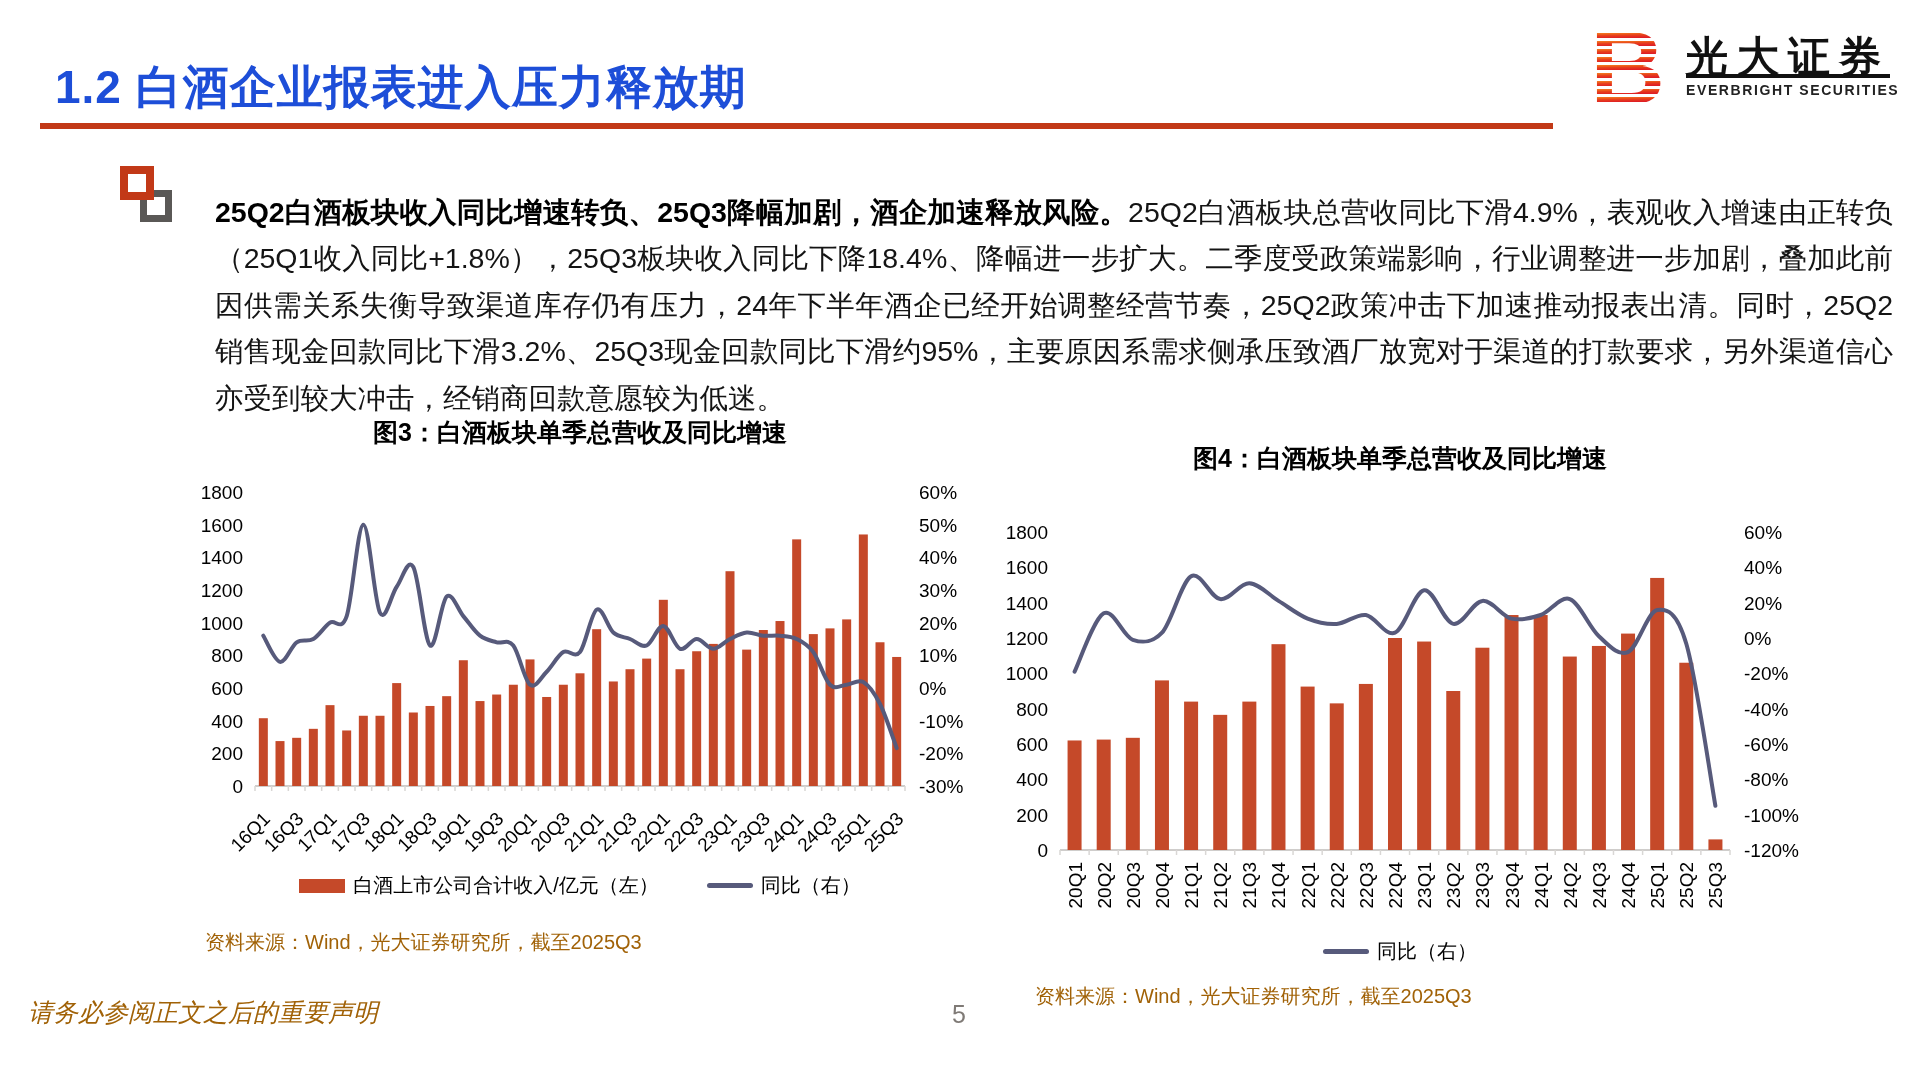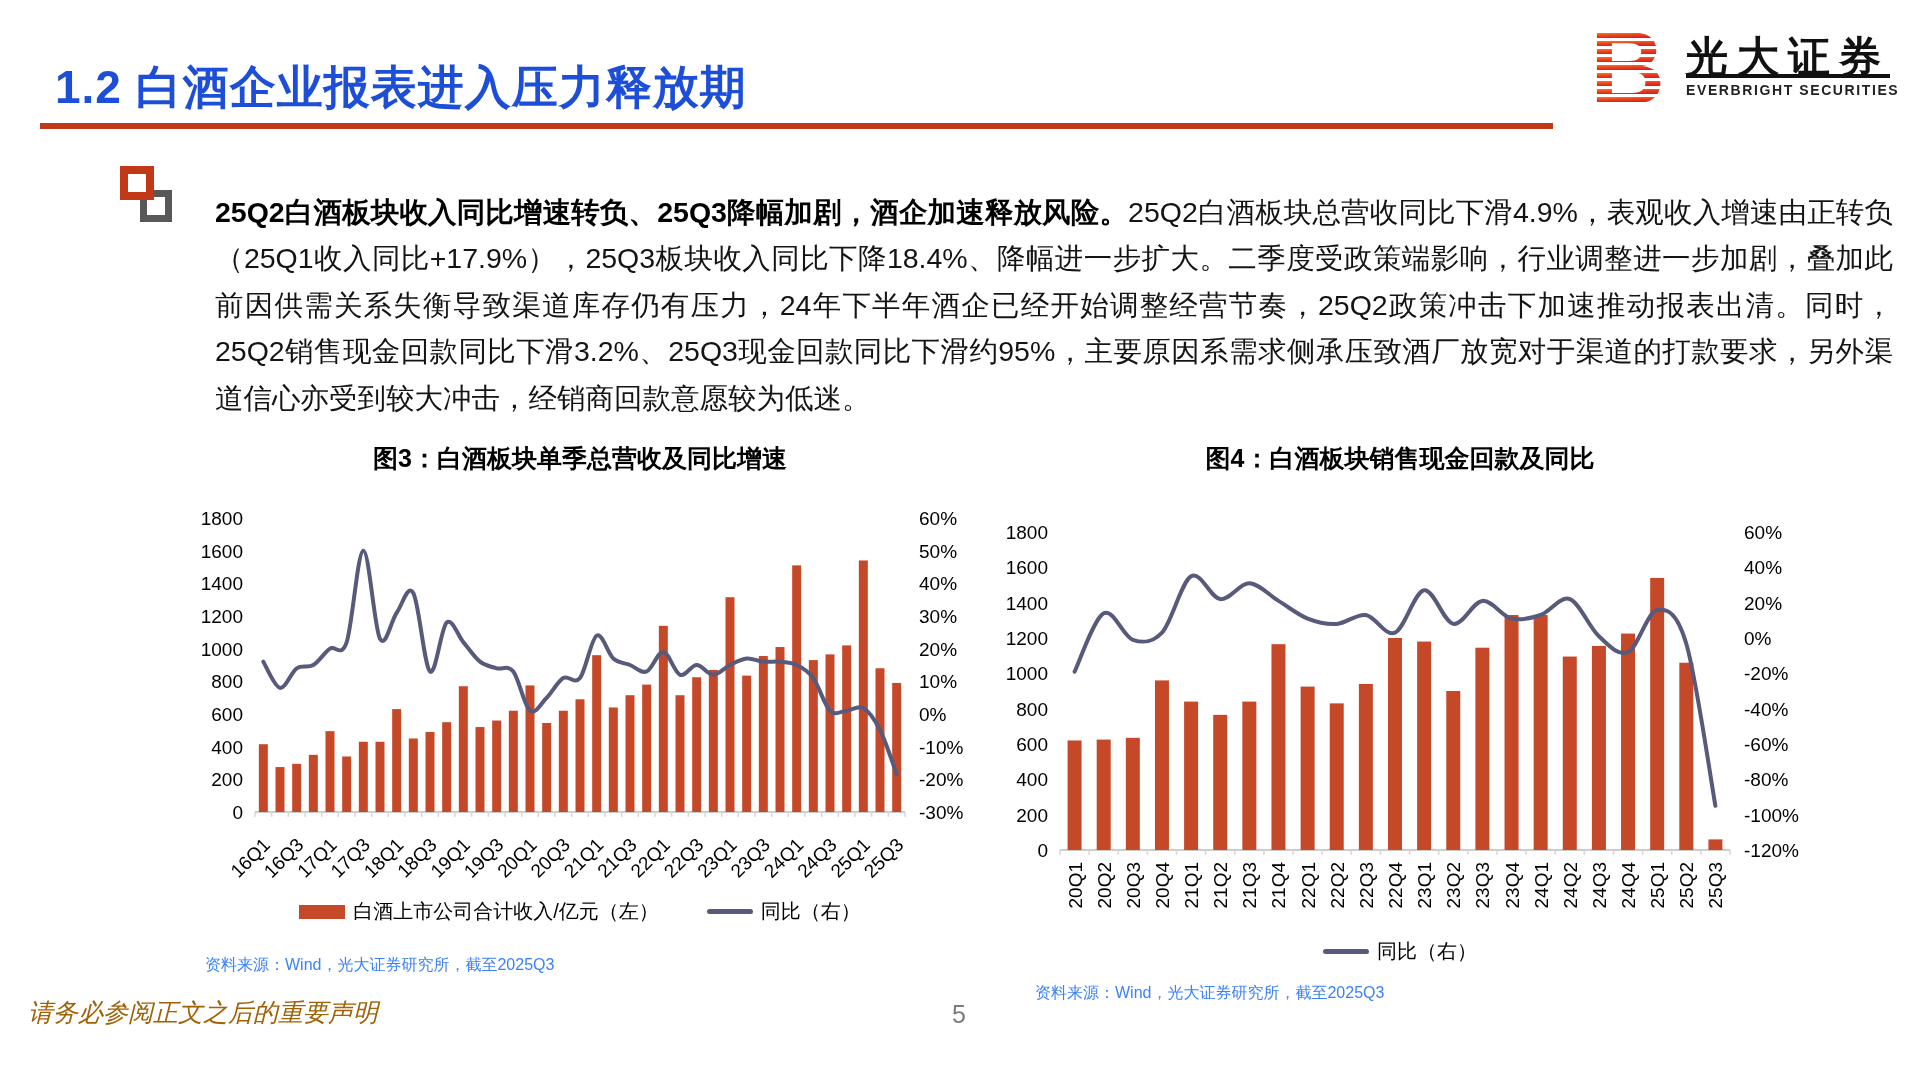--- a/index.html
+++ b/index.html
@@ -30,21 +30,21 @@
   #para b{font-weight:700;color:#000;}
 
   
   .chart{position:absolute;}
   .chart-title{margin:0;height:46px;font-size:25px;font-weight:700;color:#000;text-align:center;}
   .chart svg{display:block;}
   .legend{display:flex;justify-content:center;align-items:center;gap:48px;font-size:20px;color:#000;margin-top:0px;}
   .legend-item{display:flex;align-items:center;gap:8px;white-space:nowrap;}
   .swatch-bar{display:inline-block;width:46px;height:14px;}
   .swatch-line{display:inline-block;width:46px;height:5px;border-radius:3px;}
-  .source{font-size:16px;color:#3b82f6;margin-top:30px;}
+  .source{font-size:20px;color:#a16207;margin-top:30px;}
   #chart-0 .source{padding-left:20px;}
   #chart-1 .source{padding-left:50px;margin-top:18px;}
 
   
   #footer-disclaimer{left:28px;top:996px;font-size:25px;color:#a16207;font-style:italic;}
   #page-number{left:952px;top:1000px;font-size:25px;color:#7F7A76;}
 
   svg text{font-family:"Liberation Sans","DejaVu Sans",sans-serif;}
 </style>
 </head>
@@ -82,23 +82,23 @@
   <div id="logo-text">
     <div id="brand-cn">光大证券</div>
     <div id="brand-en">EVERBRIGHT SECURITIES</div>
   </div>
 </div>
 
 <div class="abs" id="bullet">
   <span class="sq gray"></span>
   <span class="sq orange"></span>
 </div>
-<p class="abs" id="para"><b>25Q2白酒板块收入同比增速转负、25Q3降幅加剧，酒企加速释放风险。</b><span>25Q2白酒板块总营收同比下滑4.9%，表观收入增速由正转负（25Q1收入同比+17.9%），25Q3板块收入同比下降18.4%、降幅进一步扩大。二季度受政策端影响，行业调整进一步加剧，叠加此前因供需关系失衡导致渠道库存仍有压力，24年下半年酒企已经开始调整经营节奏，25Q2政策冲击下加速推动报表出清。同时，25Q2销售现金回款同比下滑3.2%、25Q3现金回款同比下滑约95%，主要原因系需求侧承压致酒厂放宽对于渠道的打款要求，另外渠道信心亦受到较大冲击，经销商回款意愿较为低迷。</span></p>
-
-<section class="chart" id="chart-0" style="left:185px;top:442px;width:790px;">
+<p class="abs" id="para"><b>25Q2白酒板块收入同比增速转负、25Q3降幅加剧，酒企加速释放风险。</b><span>25Q2白酒板块总营收同比下滑4.9%，表观收入增速由正转负（25Q1收入同比+1.8%），25Q3板块收入同比下降18.4%、降幅进一步扩大。二季度受政策端影响，行业调整进一步加剧，叠加此前因供需关系失衡导致渠道库存仍有压力，24年下半年酒企已经开始调整经营节奏，25Q2政策冲击下加速推动报表出清。同时，25Q2销售现金回款同比下滑3.2%、25Q3现金回款同比下滑约95%，主要原因系需求侧承压致酒厂放宽对于渠道的打款要求，另外渠道信心亦受到较大冲击，经销商回款意愿较为低迷。</span></p>
+
+<section class="chart" id="chart-0" style="left:185px;top:416px;width:790px;">
   <h2 class="chart-title">图3：白酒板块单季总营收及同比增速</h2>
   <svg width="790" height="410">
       <g>
         <line x1="70" y1="324" x2="720" y2="324" stroke="#CFCDCB" stroke-width="2"></line>
         <line x1="70" y1="324" x2="70" y2="329" stroke="#D9D7D5" stroke-width="1.5"></line>
         <line x1="86.66666666666667" y1="324" x2="86.66666666666667" y2="329" stroke="#D9D7D5" stroke-width="1.5"></line>
         <line x1="103.33333333333334" y1="324" x2="103.33333333333334" y2="329" stroke="#D9D7D5" stroke-width="1.5"></line>
         <line x1="120" y1="324" x2="120" y2="329" stroke="#D9D7D5" stroke-width="1.5"></line>
         <line x1="136.66666666666669" y1="324" x2="136.66666666666669" y2="329" stroke="#D9D7D5" stroke-width="1.5"></line>
         <line x1="153.33333333333334" y1="324" x2="153.33333333333334" y2="329" stroke="#D9D7D5" stroke-width="1.5"></line>
@@ -233,21 +233,21 @@
     </span>
     <span class="legend-item">
       <i class="swatch-line" style="background: rgb(87, 90, 123);"></i>
       <span>同比（右）</span>
     </span>
   </div>
   <div class="source">资料来源：Wind，光大证券研究所，截至2025Q3</div>
 </section>
 
 <section class="chart" id="chart-1" style="left:985px;top:442px;width:830px;">
-  <h2 class="chart-title">图4：白酒板块销售现金回款及同比</h2>
+  <h2 class="chart-title">图4：白酒板块单季总营收及同比增速</h2>
   <svg width="830" height="450">
       <g>
         <line x1="75" y1="362" x2="745" y2="362" stroke="#CFCDCB" stroke-width="2"></line>
         <line x1="75" y1="362" x2="75" y2="367" stroke="#D9D7D5" stroke-width="1.5"></line>
         <line x1="104.13043478260869" y1="362" x2="104.13043478260869" y2="367" stroke="#D9D7D5" stroke-width="1.5"></line>
         <line x1="133.26086956521738" y1="362" x2="133.26086956521738" y2="367" stroke="#D9D7D5" stroke-width="1.5"></line>
         <line x1="162.3913043478261" y1="362" x2="162.3913043478261" y2="367" stroke="#D9D7D5" stroke-width="1.5"></line>
         <line x1="191.52173913043478" y1="362" x2="191.52173913043478" y2="367" stroke="#D9D7D5" stroke-width="1.5"></line>
         <line x1="220.65217391304347" y1="362" x2="220.65217391304347" y2="367" stroke="#D9D7D5" stroke-width="1.5"></line>
         <line x1="249.7826086956522" y1="362" x2="249.7826086956522" y2="367" stroke="#D9D7D5" stroke-width="1.5"></line>

